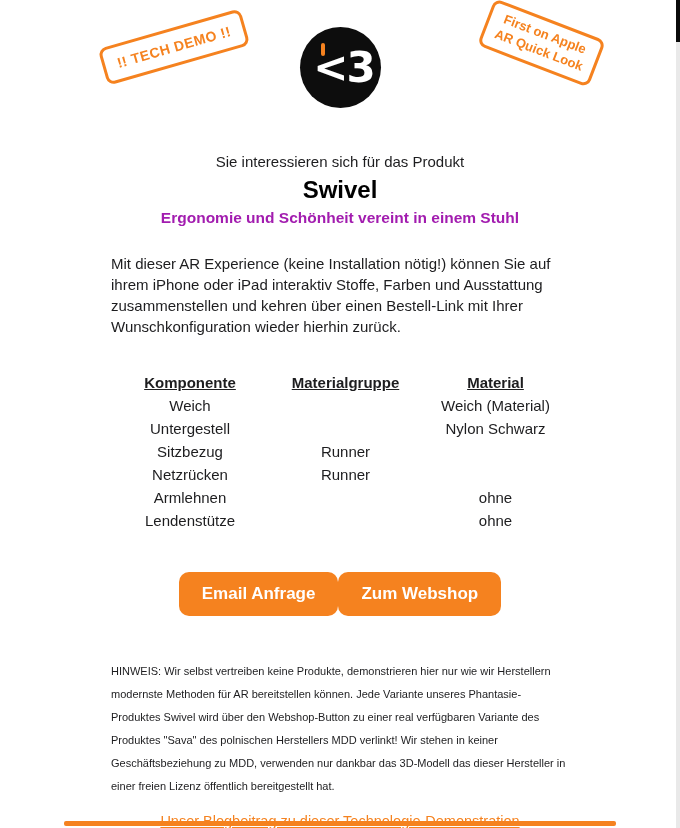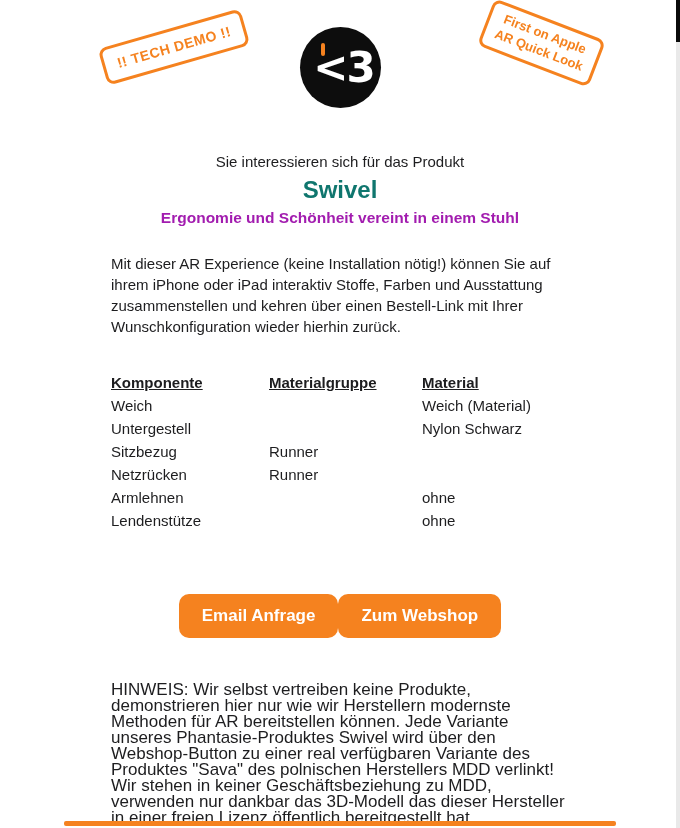--- a/index.html
+++ b/index.html
@@ -62,21 +62,21 @@
     left: 21px; top: 16px;
     width: 4px; height: 13px;
     border-radius: 2px;
     background: #f5821f;
   }
 
   
   .lead { text-align: center; font-size: 15px; margin-top: 25px; }
   .product-name {
     text-align: center;
-    color: #0f766e;
+    color: #000000;
     font-size: 24px;
     font-weight: 800;
     margin-top: 6px;
   }
   .tagline {
     text-align: center;
     color: #a21caf;
     font-size: 15.5px;
     font-weight: 800;
     margin-top: 5px;
@@ -84,55 +84,55 @@
 
   .container { width: 458px; margin: 0 auto; }
 
   .description {
     margin-top: 26px;
     font-size: 15px;
     line-height: 21px;
   }
 
   
-  .spec-table { margin-top: 34px; }
+  .spec-table { margin-top: 34px; text-align: center; }
   .spec-row {
     display: grid;
     grid-template-columns: 158px 153px 1fr;
   }
   .spec-cell { font-size: 15px; line-height: 23px; }
   .spec-head {
     font-weight: bold;
     text-decoration: underline;
   }
 
   
   .buttons {
     display: flex;
     justify-content: center;
-    margin-top: 62px;
+    margin-top: 40px;
   }
   .btn {
     background: #f5821f;
     color: #ffffff;
     border: none;
     border-radius: 10px;
     height: 44px;
     padding: 0 23px;
     font-size: 17px;
     font-weight: bold;
     font-family: "Liberation Sans", sans-serif;
     cursor: pointer;
   }
 
   
   .notice {
     margin-top: 44px;
-    font-size: 17px;
-    line-height: 16px;
+    font-size: 11px;
+    line-height: 23px;
   }
   a.link { color: #f5821f; text-decoration: underline; }
   .blog-link-wrap { text-align: center; margin-top: 15px; font-size: 14.5px; }
 
   .bottom-bar {
     position: absolute;
     bottom: 2px;
     left: 50%;
     transform: translateX(-50%);
     width: 552px;

